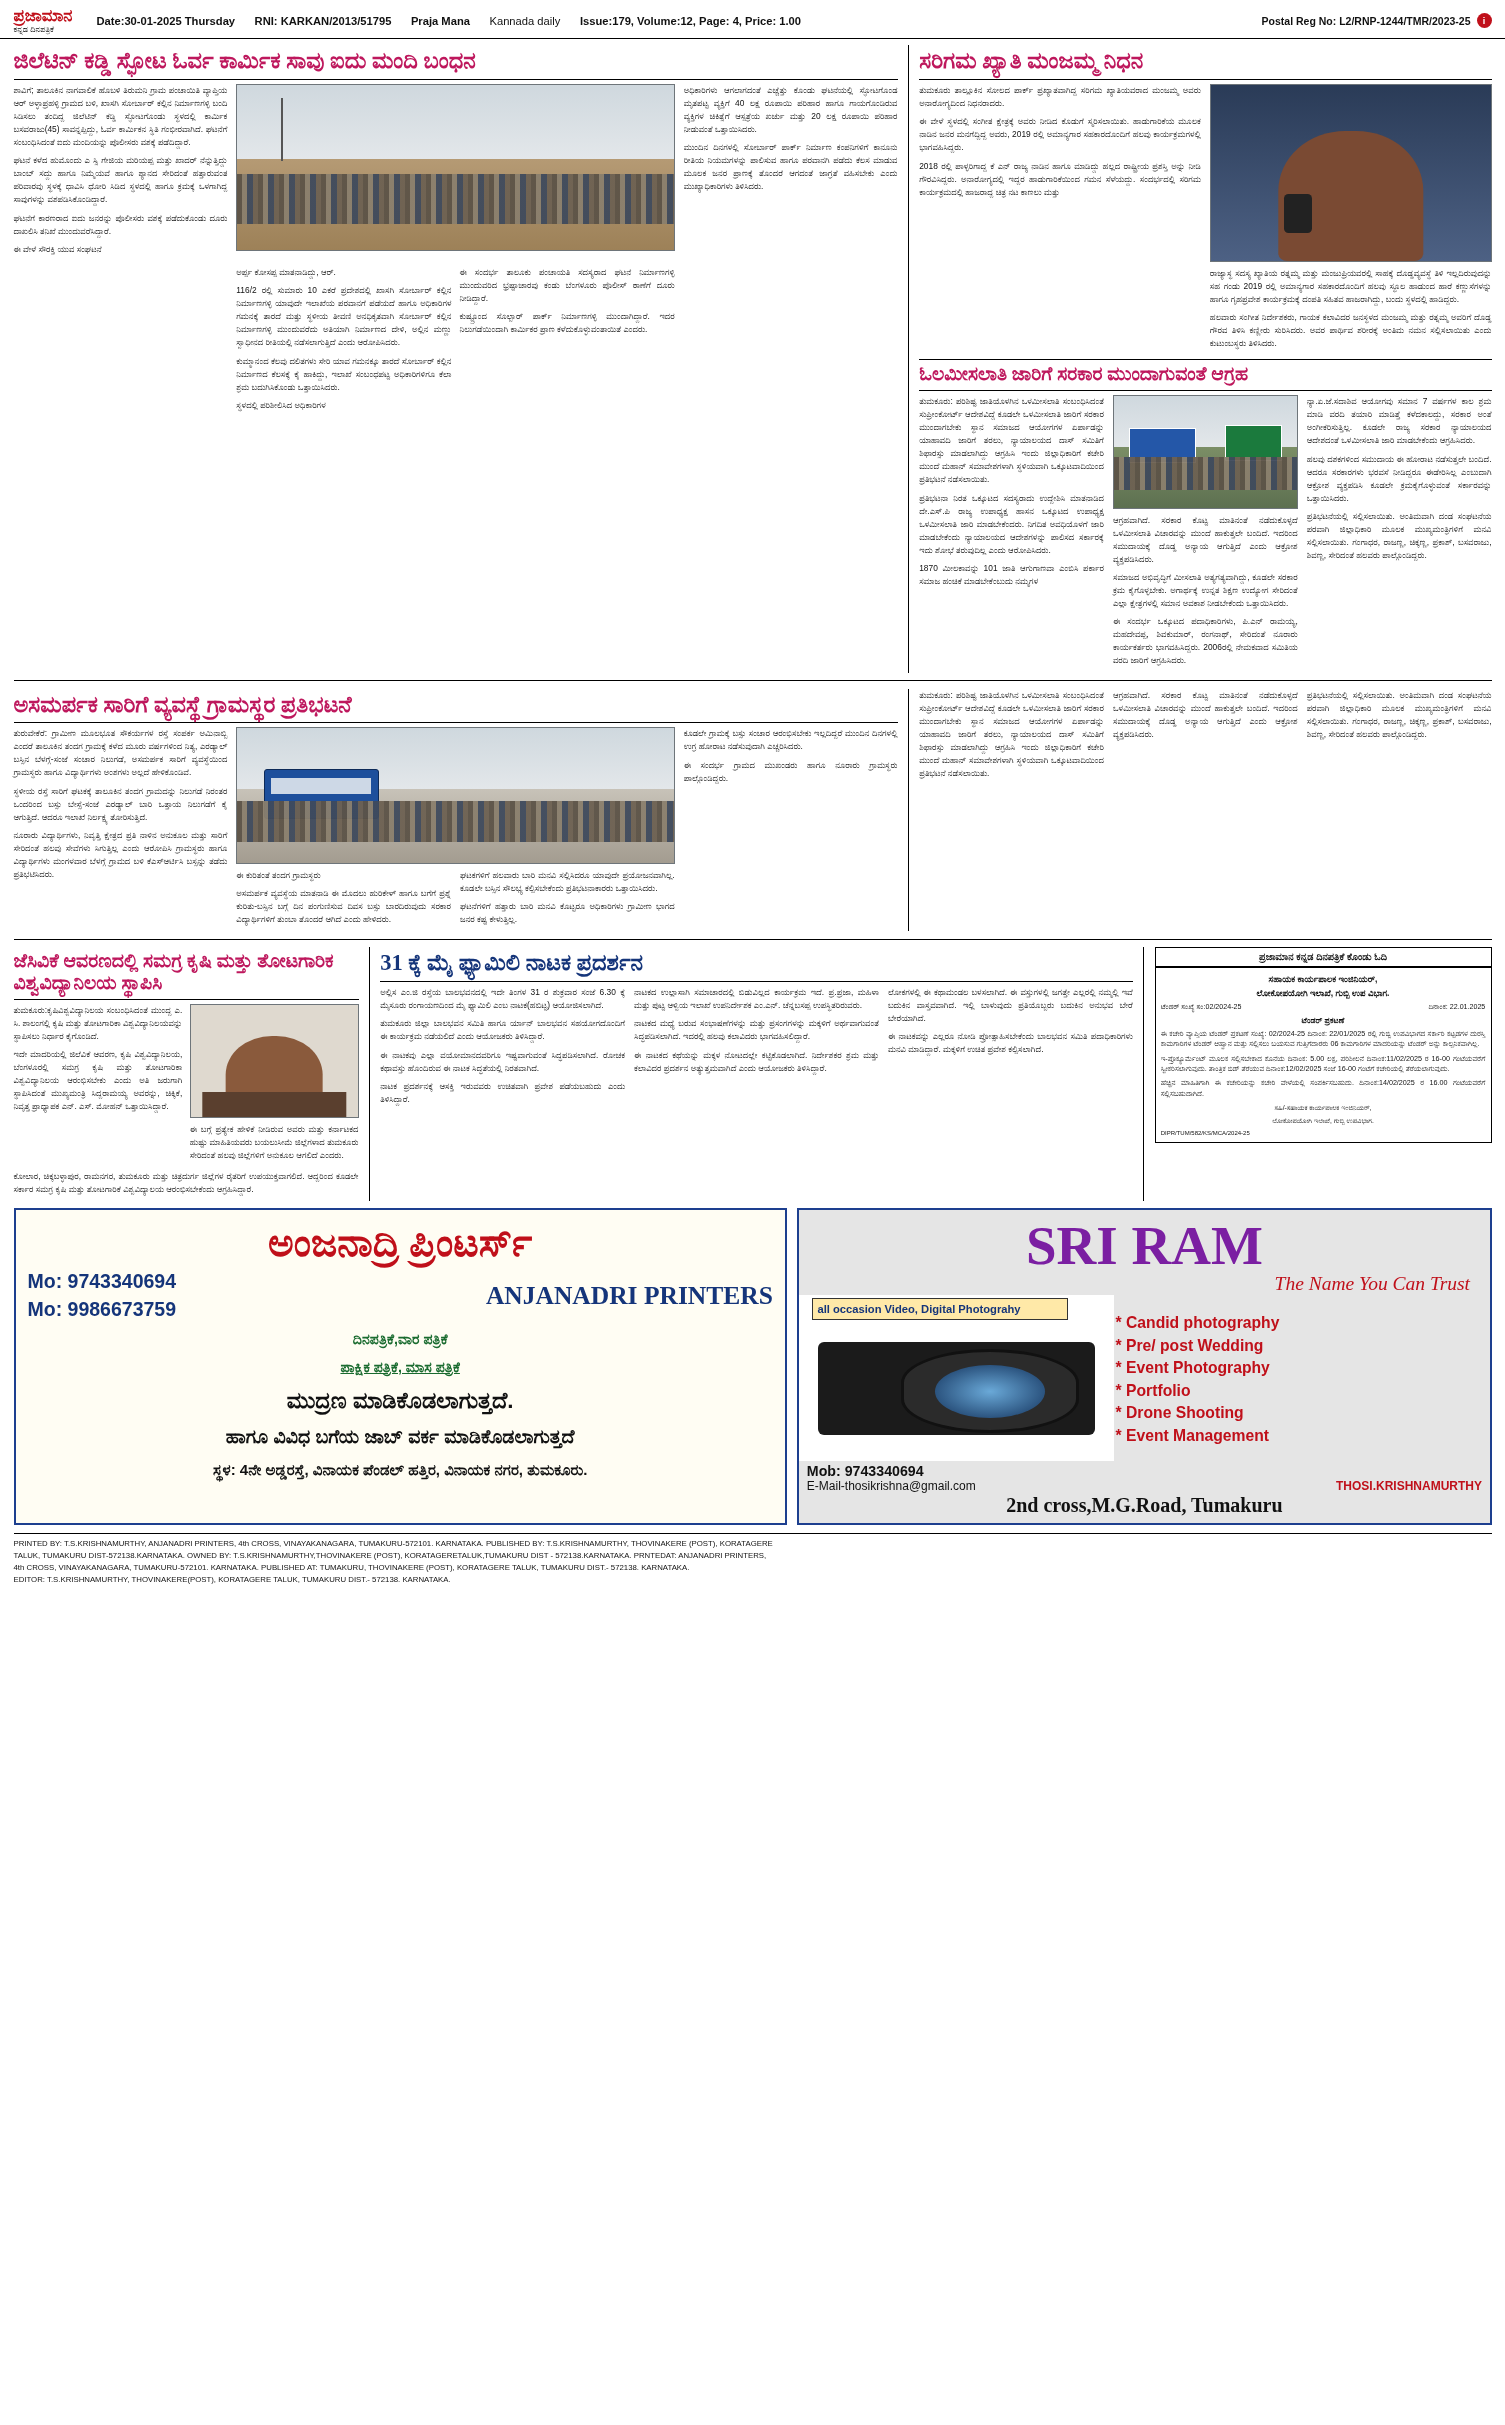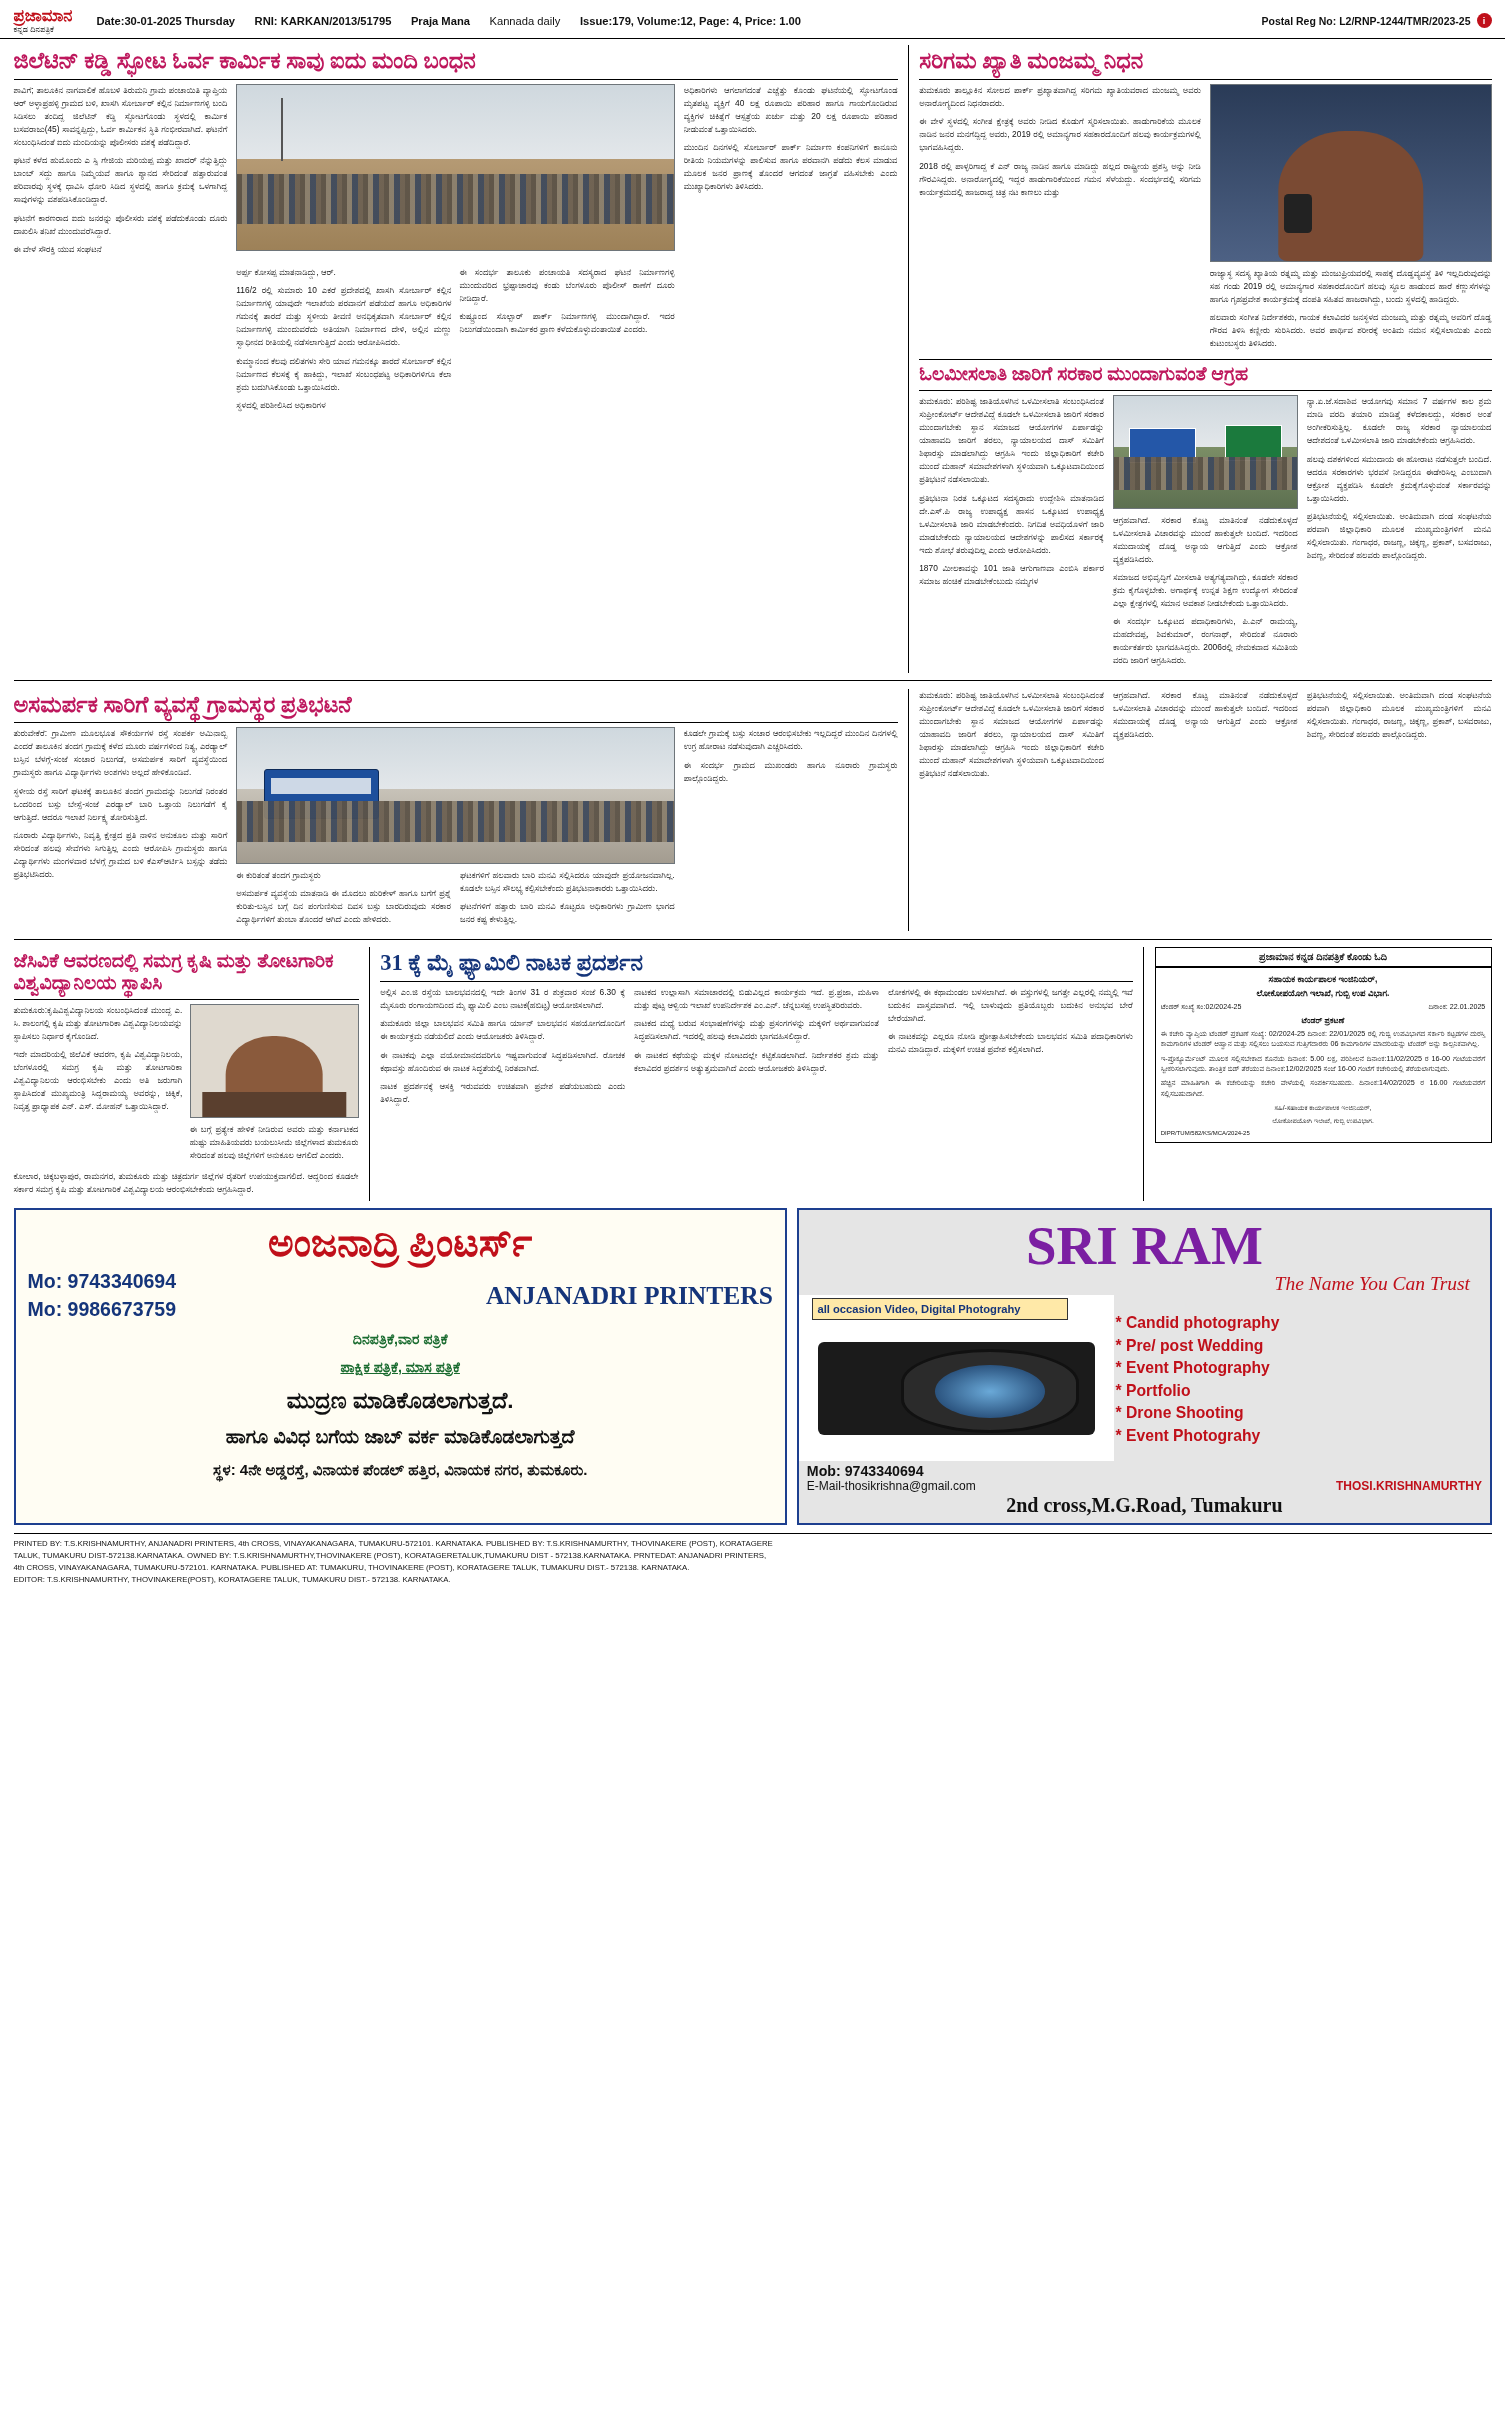--- a/index.html
+++ b/index.html
@@ -398,21 +398,21 @@
           <div class="cam">
               <div class="lens"></div>
             </div>
         </div>
         <ul class="serv">
           <li>* Candid photography</li>
           <li>* Pre/ post Wedding</li>
           <li>* Event Photography</li>
           <li>* Portfolio</li>
           <li>* Drone Shooting</li>
-          <li>* Event Photograhy</li>
+          <li>* Event Management</li>
         </ul>
       </div>
       <div class="ad-right-foot">
         <div class="mob">Mob: 9743340694</div>
         <div>
           <span class="thosi">THOSI.KRISHNAMURTHY</span>
           <span class="mail">E-Mail-thosikrishna@gmail.com</span>
         </div>
         <div class="cross">2nd cross,M.G.Road, Tumakuru</div>
       </div>

